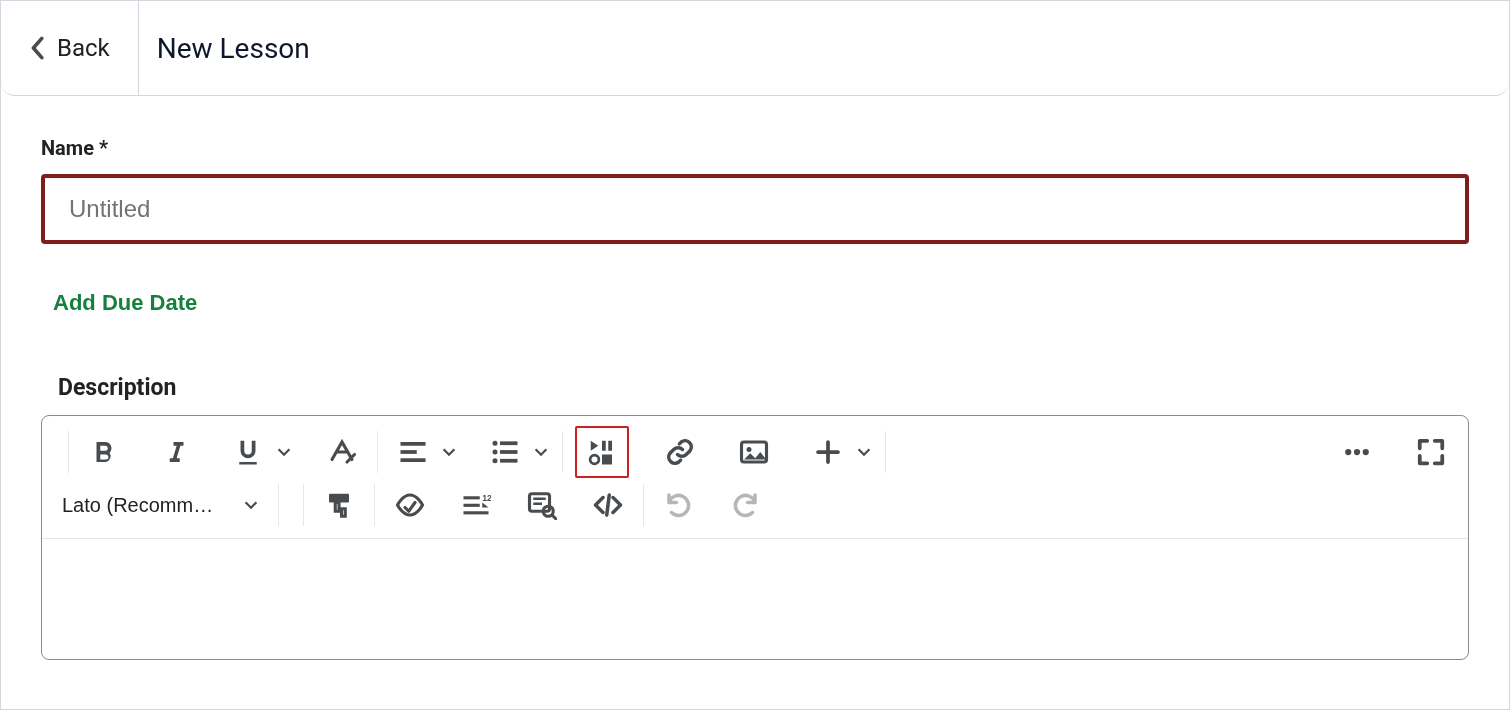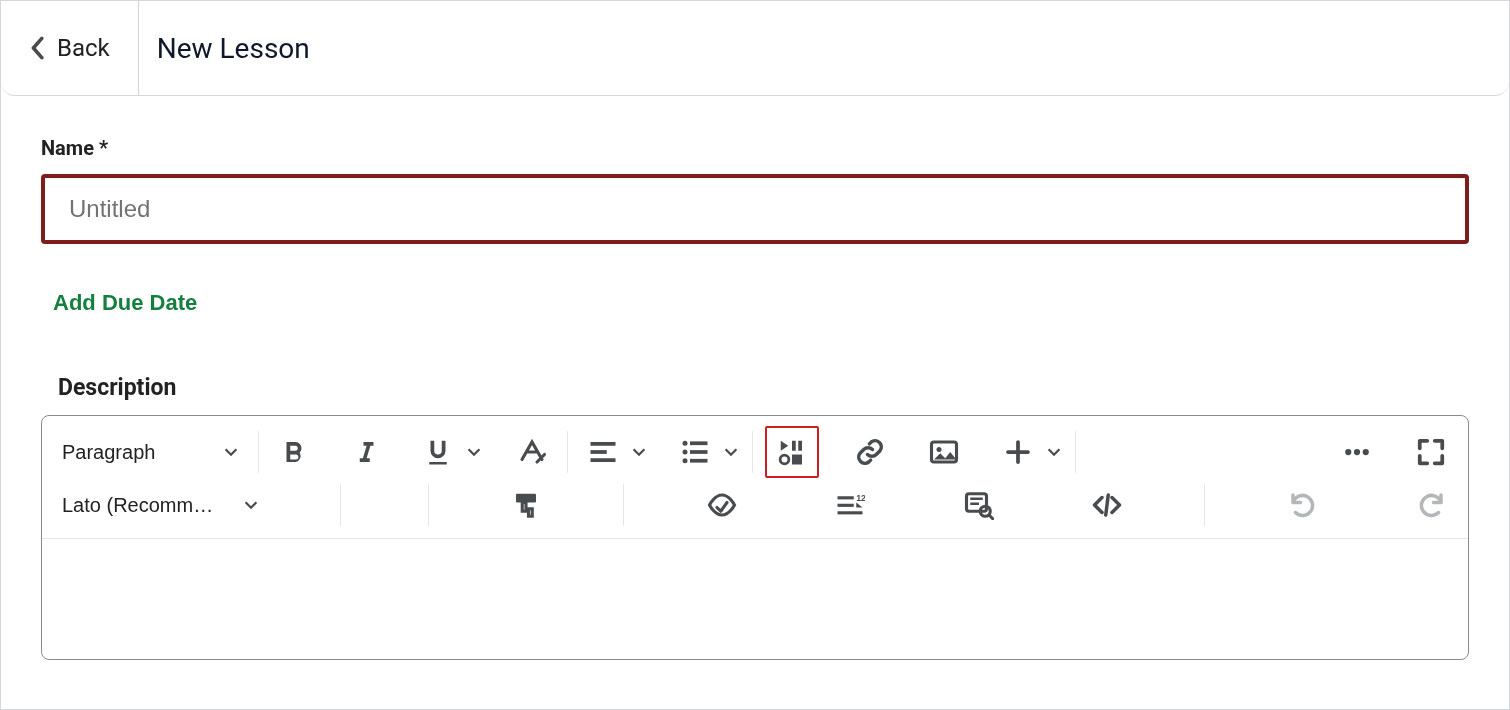--- a/index.html
+++ b/index.html
@@ -84,21 +84,20 @@
       align-items: center;
       padding: 10px 14px 2px 14px;
       gap: 0;
     }
     .toolbar-row2 {
       display: flex;
       align-items: center;
       padding: 2px 14px 10px 14px;
       gap: 0;
       border-bottom: 1px solid #e4e6e8;
-      justify-content: space-between;
     }
     .tb-sep {
       width: 1px;
       height: 42px;
       background: #e4e6e8;
       margin: 0 12px;
     }
     .tb-btn {
       display: flex;
       align-items: center;
@@ -164,26 +163,20 @@
   <div class="field-label">Name *</div>
   <input class="name-input" value="Untitled" style="">
 
   <button class="add-due-date">Add Due Date</button>
 
   <div class="desc-label">Description</div>
 
   <div class="editor-box">
 
     <div class="toolbar-row">
-      <button class="tb-select" style="width:190px;">
-        <span>Paragraph</span>
-        <svg class="chev" viewBox="0 0 20 20">
-            <path d="M4 7 L10 13 L16 7"></path>
-          </svg>
-      </button>
       <div class="tb-sep"></div>
 
       <button class="tb-btn">
         <svg viewBox="0 0 24 24">
             <path d="M6 4h7a5 5 0 0 1 3.5 8.5A5 5 0 0 1 13.5 20H6V4zm3 3v4h4a2 2 0 0 0 0-4H9zm0 7v4h4.5a2 2 0 0 0 0-4H9z"></path>
           </svg>
       </button>
       <button class="tb-btn" style="margin-left:26px;">
         <svg viewBox="0 0 24 24">
             <path d="M10 4h8v3h-2.5l-3 10H15v3H7v-3h2.5l3-10H10V4z"></path>

